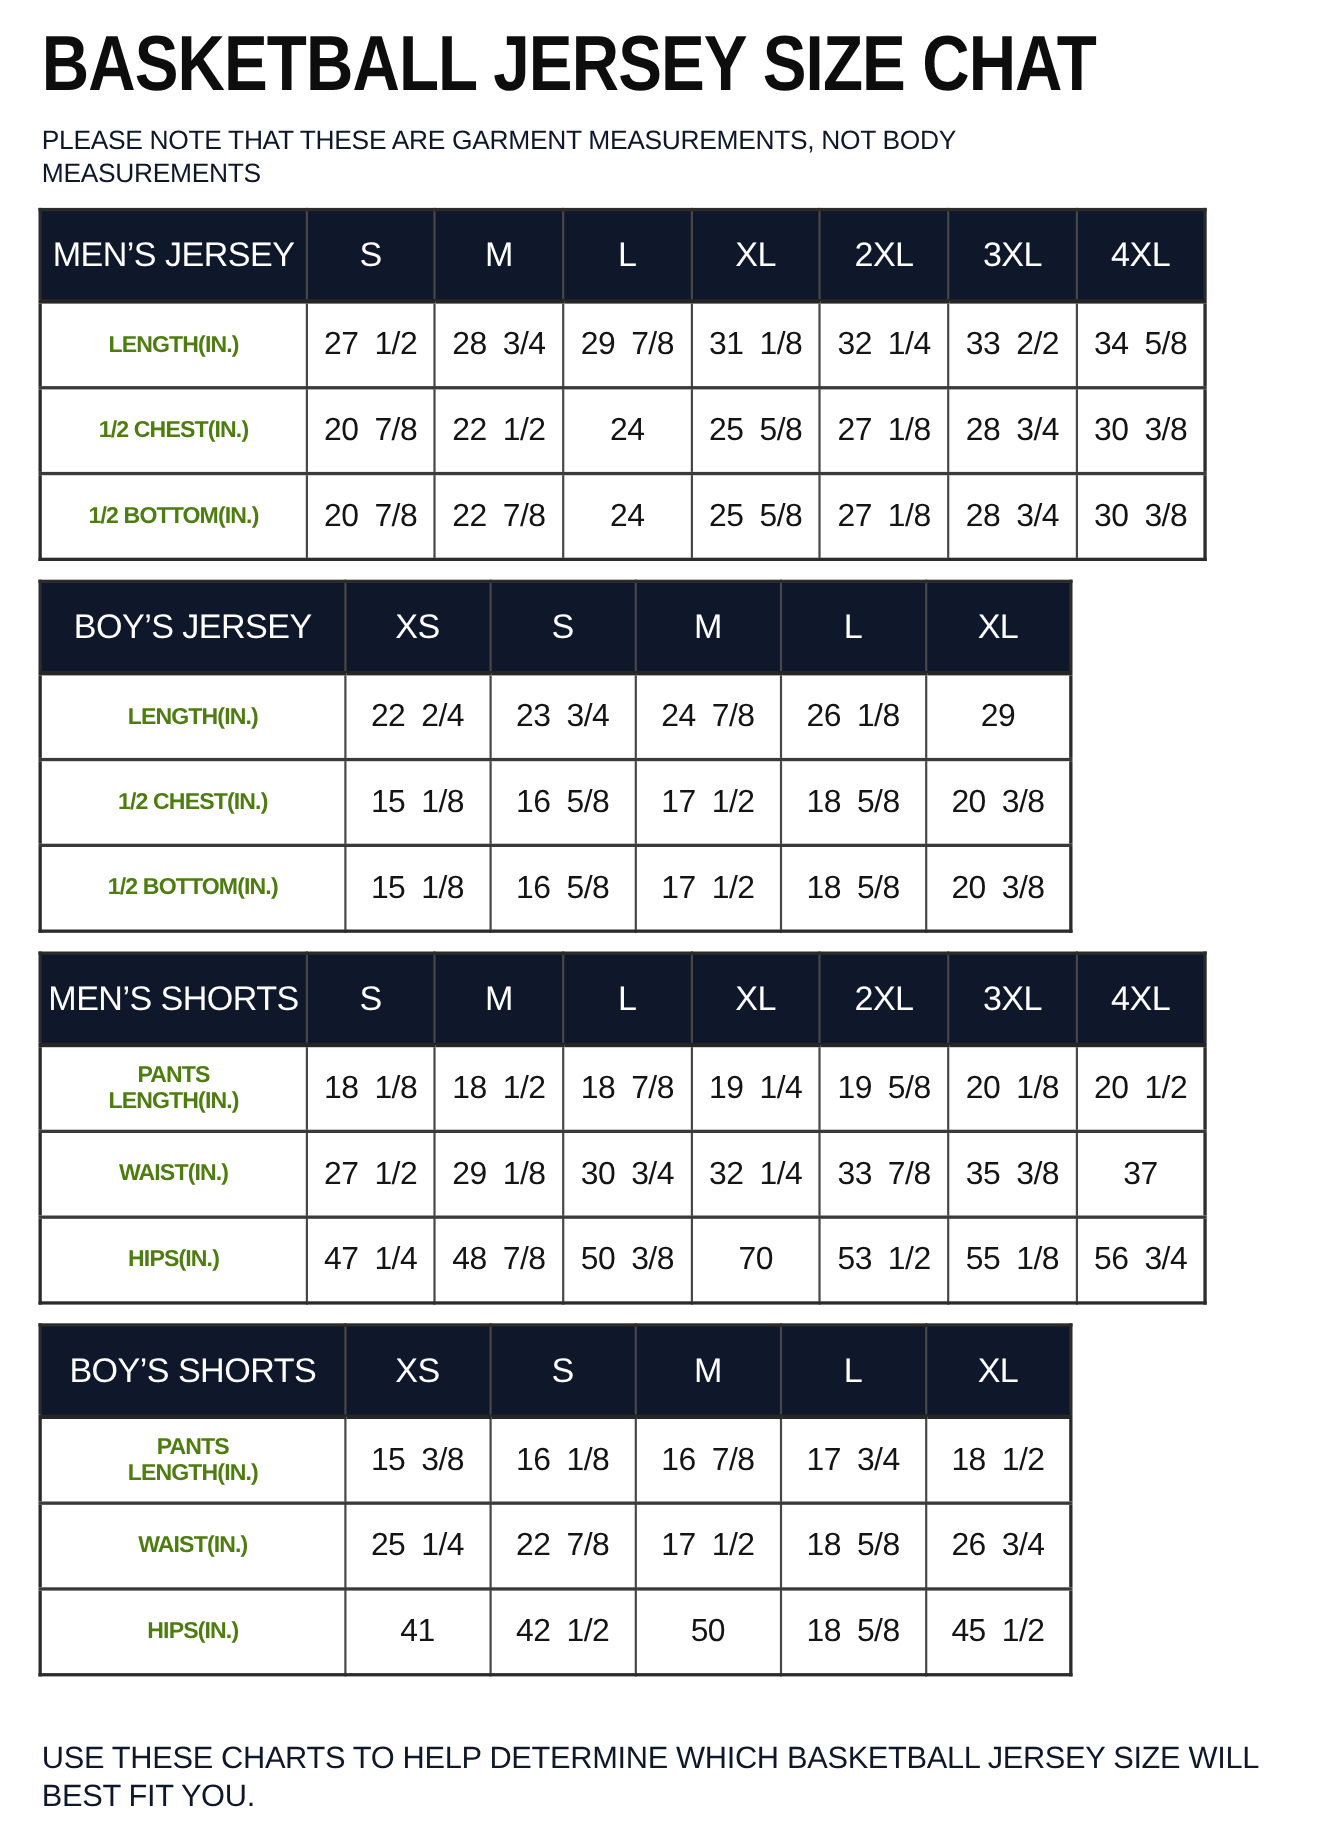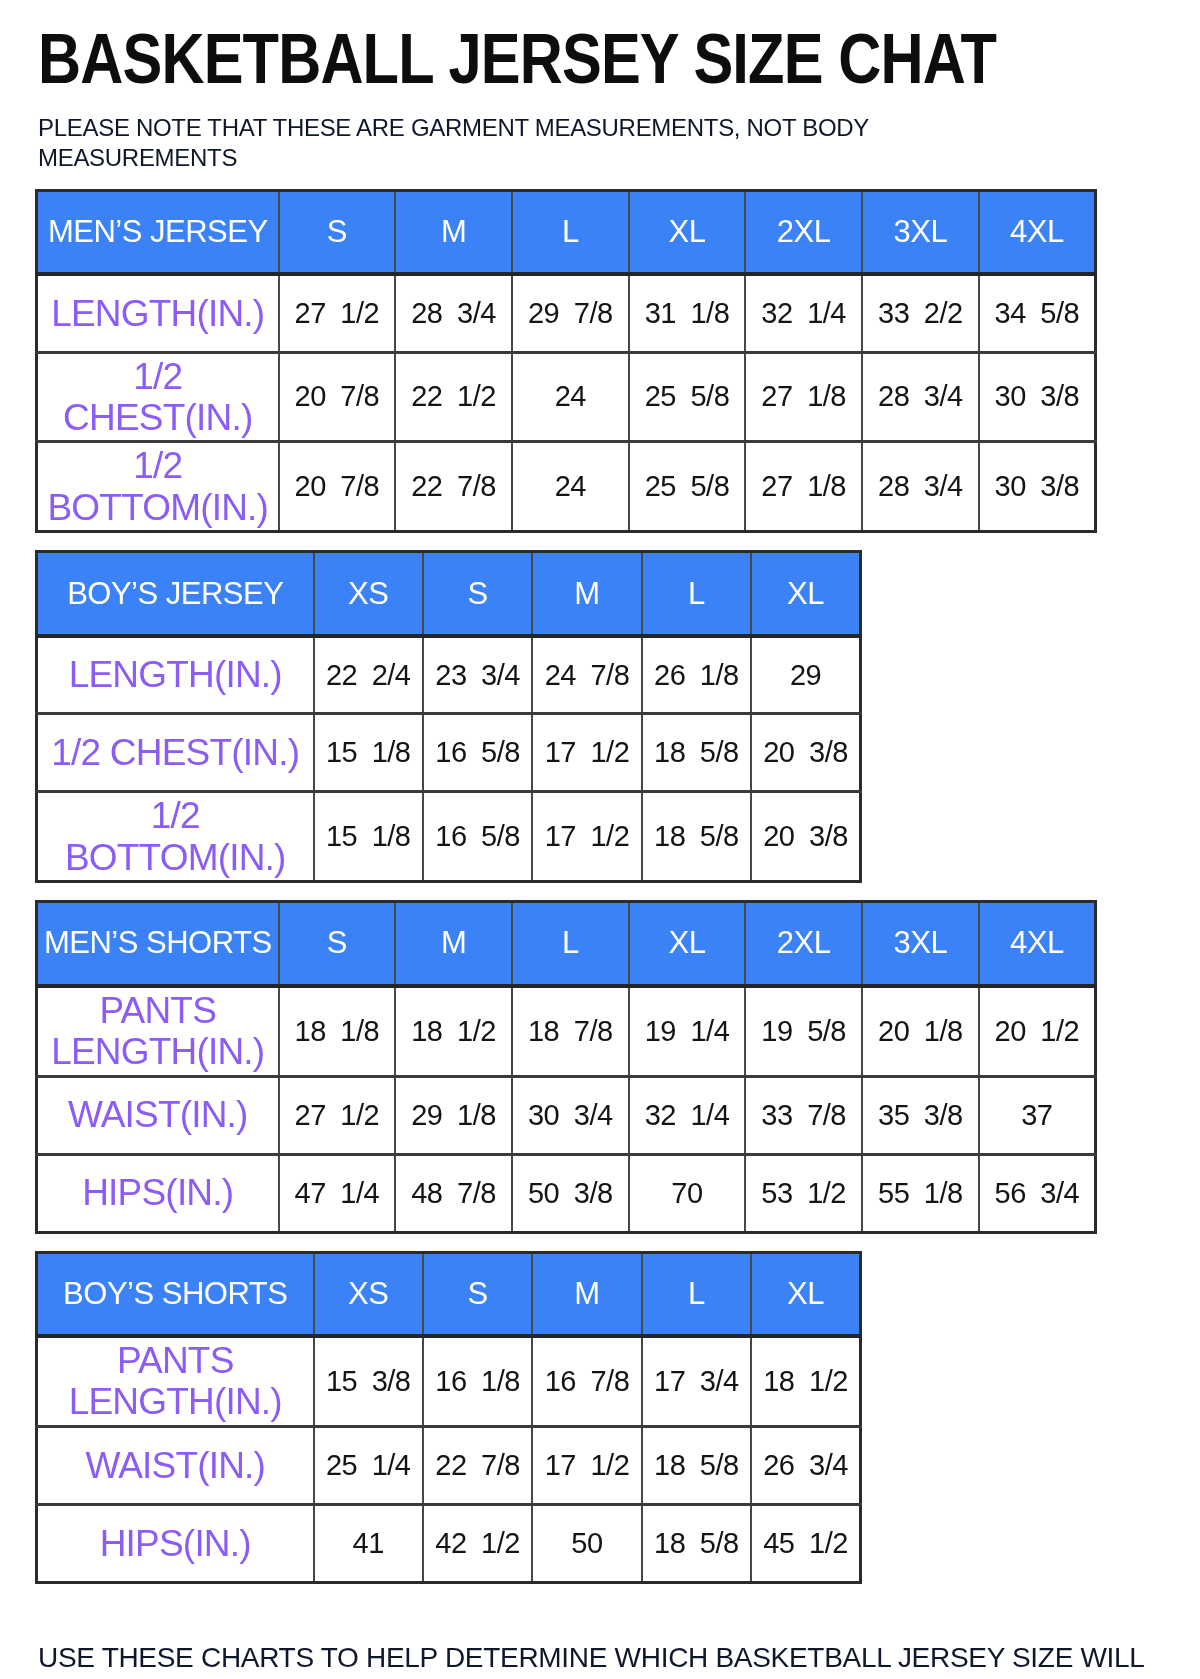--- a/index.html
+++ b/index.html
@@ -45,46 +45,46 @@
     line-height: 1.25;
   }
 
   table.size-table {
     border-collapse: collapse;
     table-layout: fixed;
     margin: 0 0 17px 35px;
     border: 3px solid #2b2b2b;
   }
   table.mens { width: 1062px; }
-  table.boys { width: 827px; }
+  table.boys { width: 940px; }
   table.mens col.label-col { width: 242px; }
   table.boys col.label-col { width: 277px; }
 
   table.size-table th,
   table.size-table td {
     border: 2px solid #474747;
     text-align: center;
     vertical-align: middle;
     padding: 2px 4px;
   }
 
   table.size-table thead th {
-    background: #3b82f6;
+    background: #0f172a;
     color: #ffffff;
     font-weight: normal;
     font-size: 31px;
     height: 84px;
     border-bottom: 4px solid #262626;
     letter-spacing: -0.5px;
   }
 
   table.size-table tbody th {
-    color: #8b5cf6;
-    font-weight: normal;
-    font-size: 37px;
+    color: #4d7c0f;
+    font-weight: bold;
+    font-size: 21px;
     letter-spacing: -0.8px;
     white-space: pre-line;
     line-height: 1.12;
     background: #ffffff;
   }
 
   table.size-table tbody td {
     color: #141414;
     font-size: 29px;
     height: 78px;

